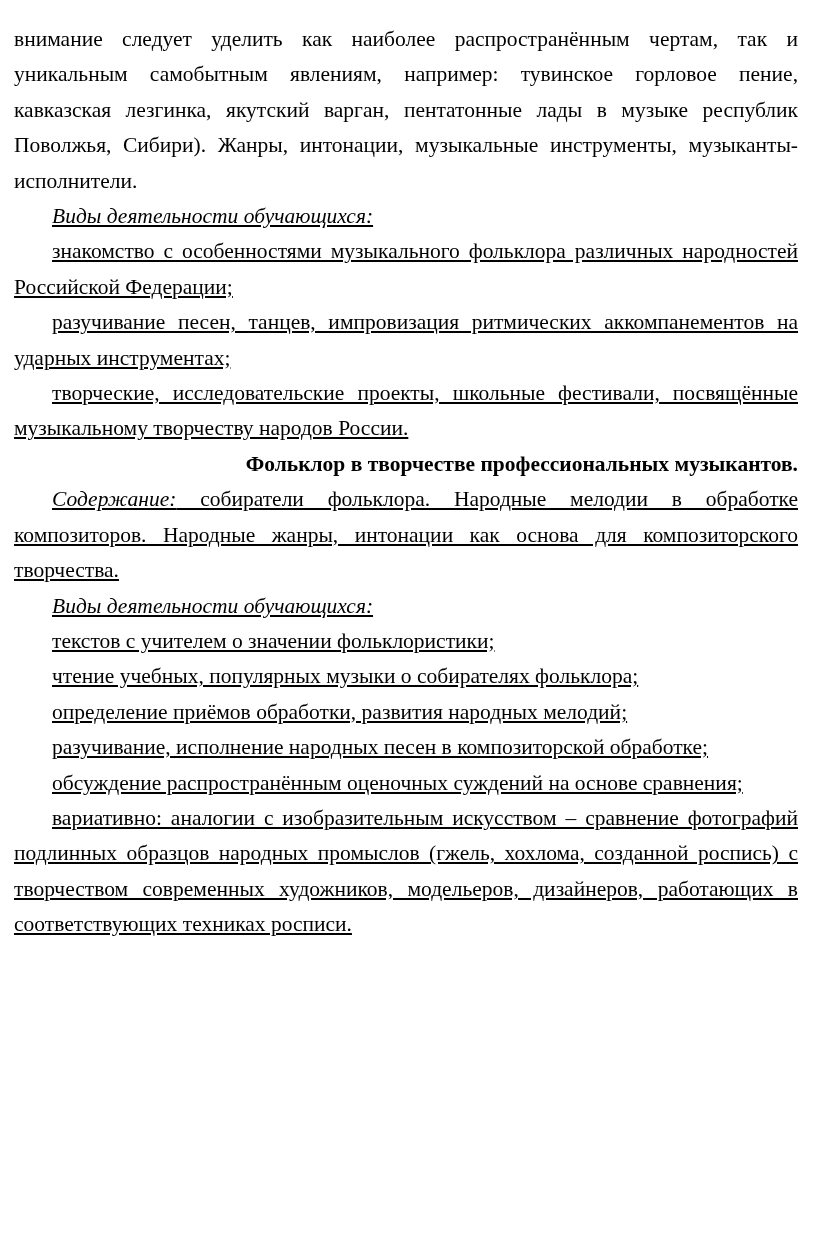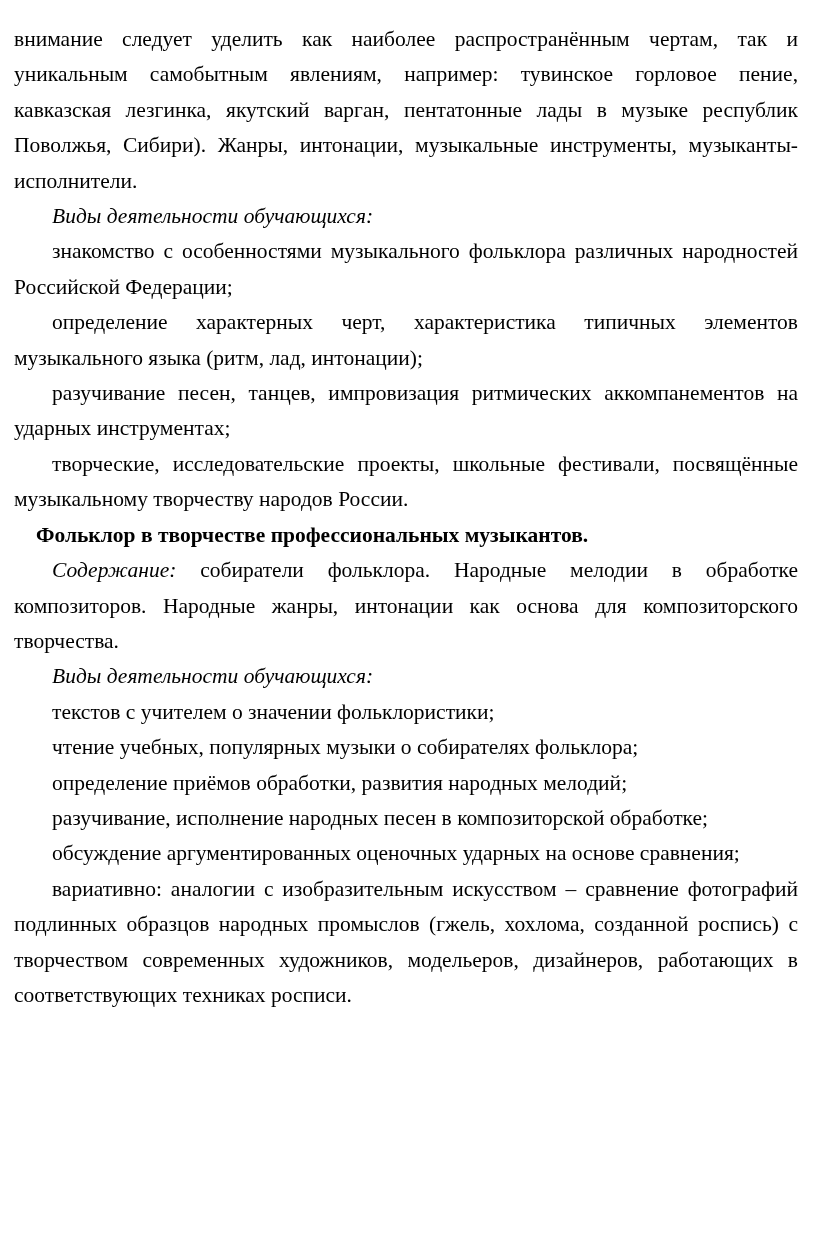--- a/index.html
+++ b/index.html
@@ -23,48 +23,48 @@
   p {
     margin: 0;
     font-size: 21.5px;
     line-height: 35.4px;
     text-align: justify;
     text-justify: inter-word;
     hyphens: none;
   }
   p.indent {
     text-indent: 38px;
+    text-decoration: underline;
   }
   p.noindent {
     text-indent: 0;
   }
   .italic {
     font-style: italic;
   }
   p.heading-bold {
     font-weight: bold;
-    text-align: left;
+    text-align: right;
     text-indent: 22px;
   }
   .gap {
     height: 34px;
   }
 </style>
 </head>
 <body>
 
 <div class="page">
 
   <p class="noindent">внимание следует уделить как наиболее распространённым чертам, так и уникальным самобытным явлениям, например: тувинское горловое пение, кавказская лезгинка, якутский варган, пентатонные лады в музыке республик Поволжья, Сибири). Жанры, интонации, музыкальные инструменты, музыканты-исполнители.</p>
 
   <p class="indent italic">Виды деятельности обучающихся:</p>
 
   <p class="indent">знакомство с особенностями музыкального фольклора различных народностей Российской Федерации;</p>
 
-  <p class="indent">определение характерных черт, характеристика типичных элементов музыкального языка (ритм, лад, интонации);</p>
 
   <p class="indent">разучивание песен, танцев, импровизация ритмических аккомпанементов на ударных инструментах;</p>
 
 
   <p class="indent">творческие, исследовательские проекты, школьные фестивали, посвящённые музыкальному творчеству народов России.</p>
 
   <p class="heading-bold">Фольклор в творчестве профессиональных музыкантов.</p>
 
   <p class="indent"><span class="italic">Содержание:</span><span> собиратели фольклора. Народные мелодии в обработке композиторов. Народные жанры, интонации как основа для композиторского творчества.</span></p>
 
@@ -73,19 +73,19 @@
   <p class="indent">текстов с учителем о значении фольклористики;</p>
 
   <p class="indent">чтение учебных, популярных музыки о собирателях фольклора;</p>
 
 
   <p class="indent">определение приёмов обработки, развития народных мелодий;</p>
 
   <p class="indent">разучивание, исполнение народных песен в композиторской обработке;</p>
 
 
-  <p class="indent">обсуждение аргументированных оценочных ударных на основе сравнения;</p>
+  <p class="indent">обсуждение распространённым оценочных суждений на основе сравнения;</p>
 
   <p class="indent">вариативно: аналогии с изобразительным искусством – сравнение фотографий подлинных образцов народных промыслов (гжель, хохлома, созданной роспись) с творчеством современных художников, модельеров, дизайнеров, работающих в соответствующих техниках росписи.</p>
 
   <div class="gap"></div>
 
 </div>
 
 </body></html>

